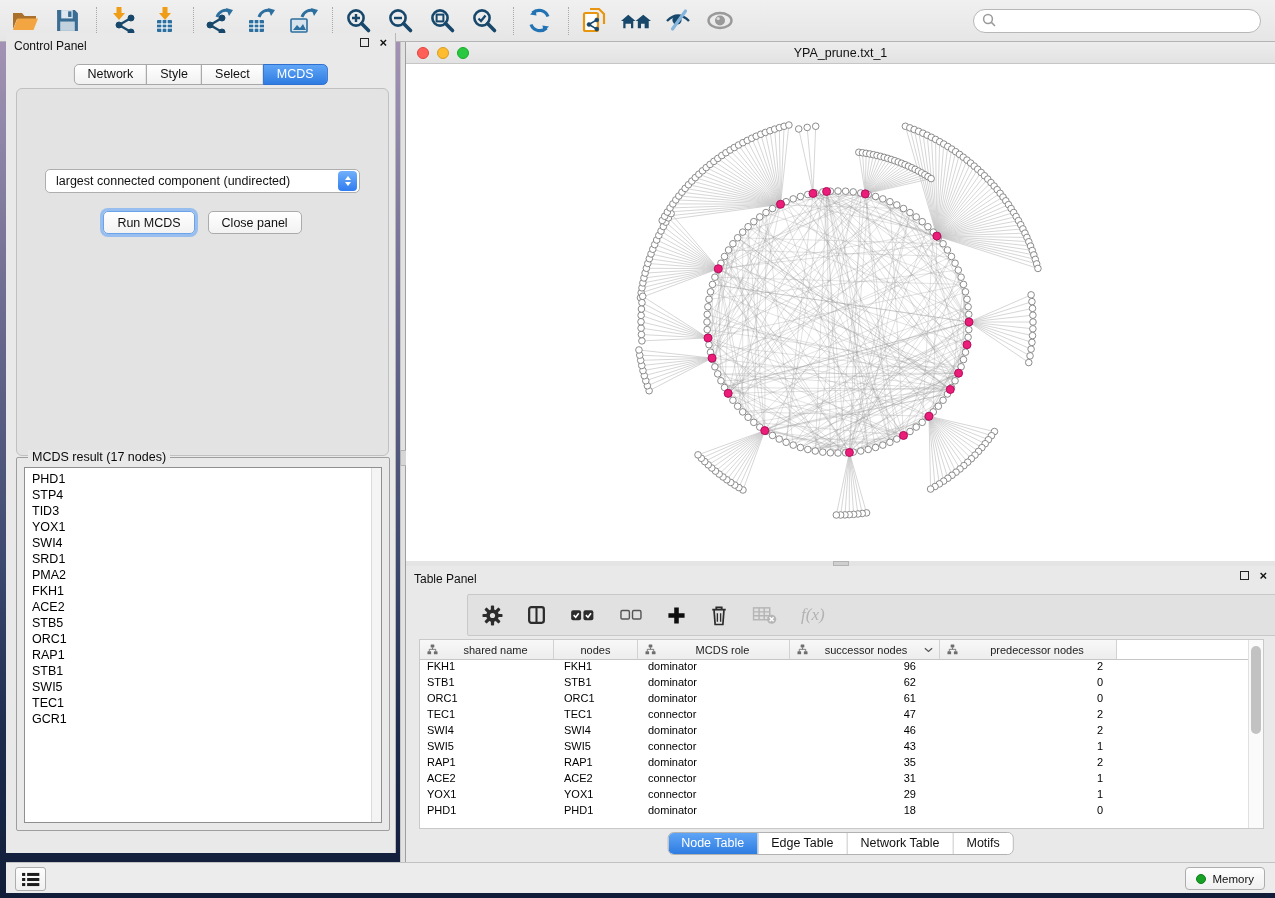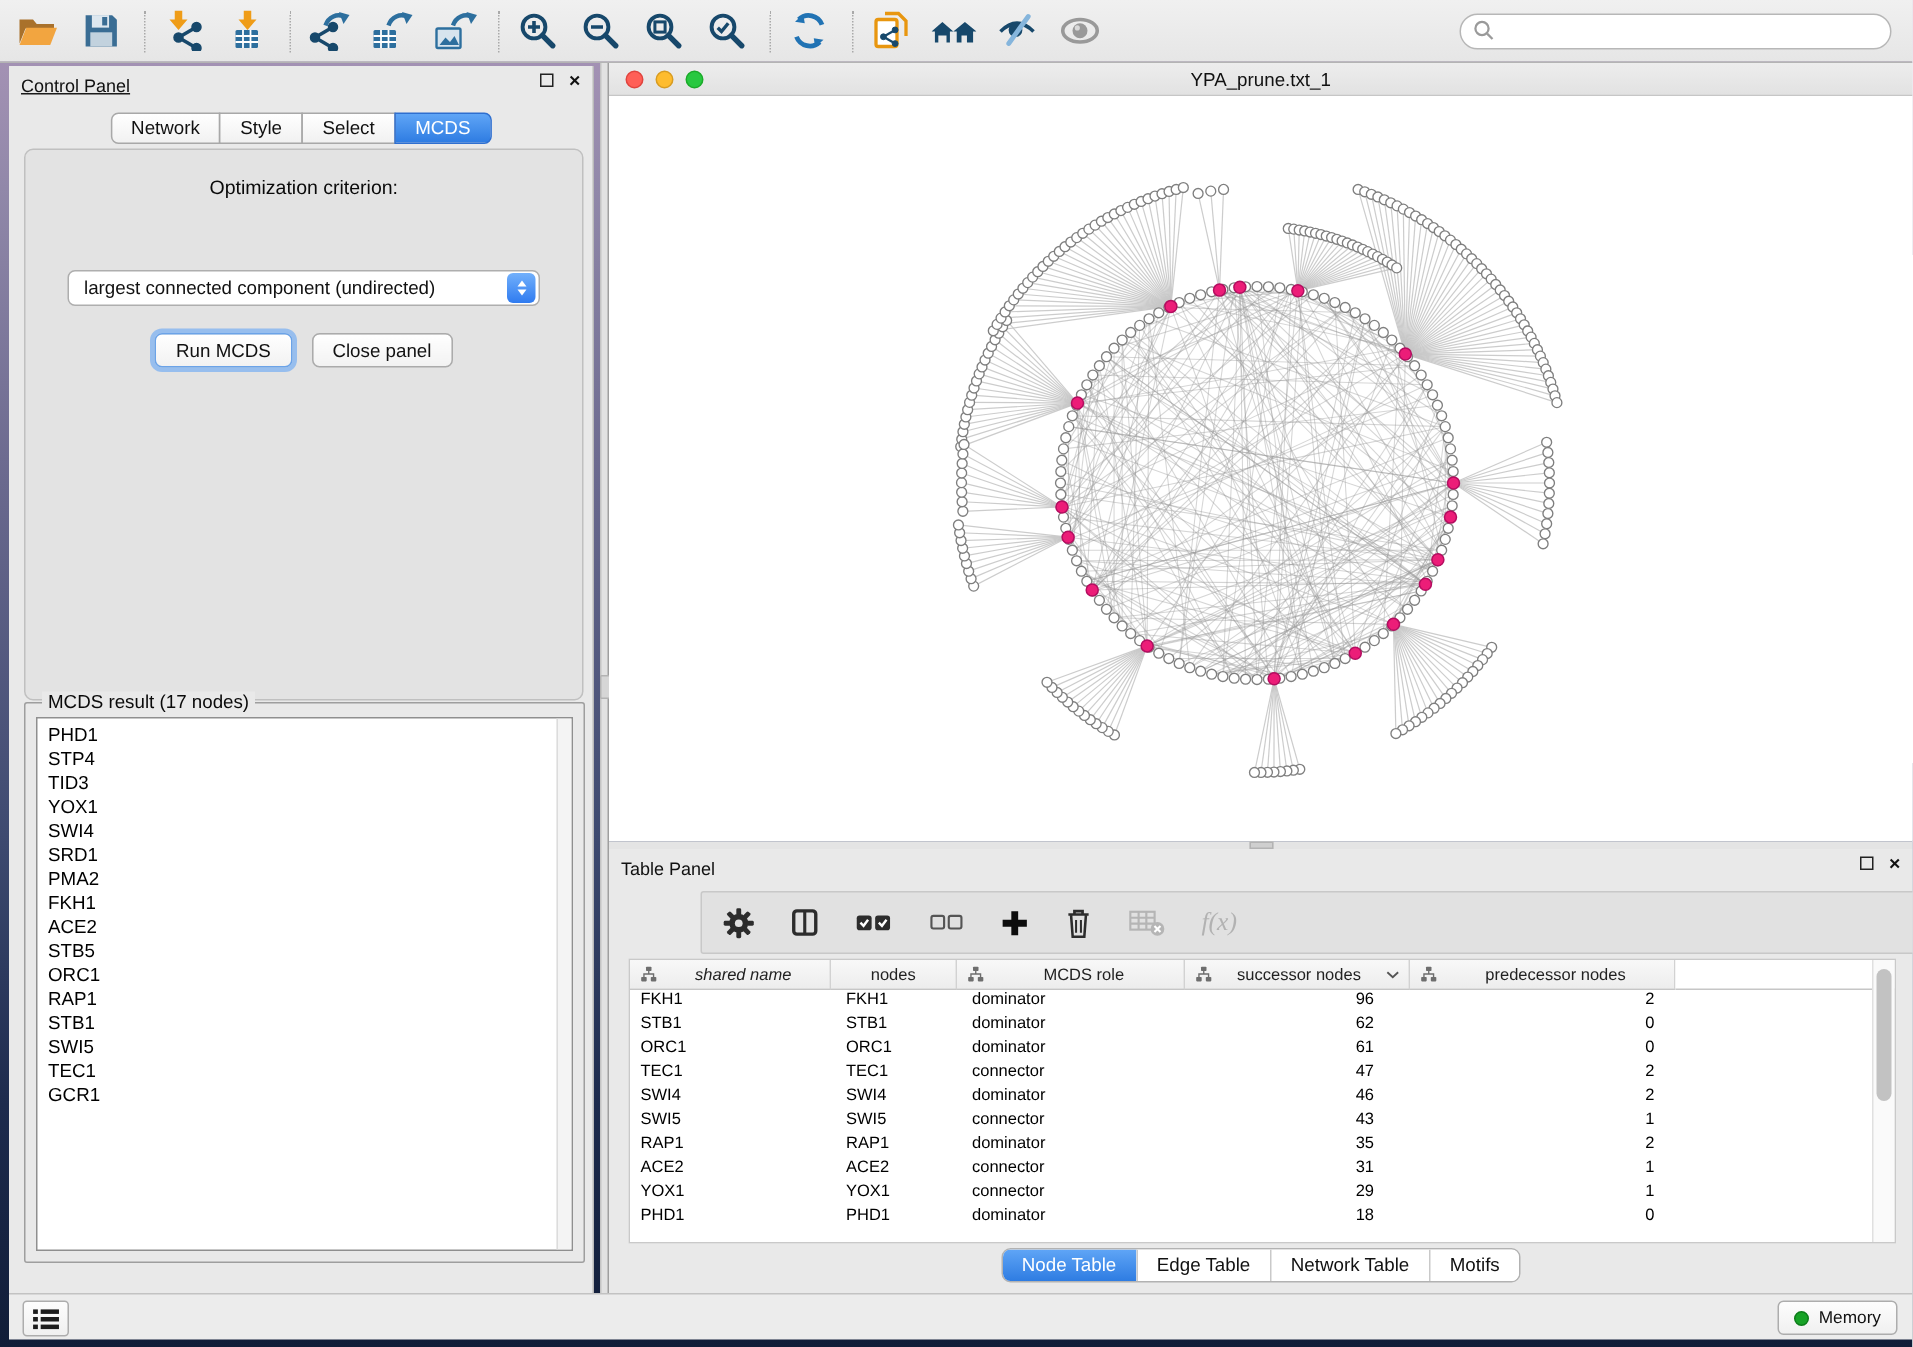--- a/index.html
+++ b/index.html
@@ -13,21 +13,21 @@
     background:linear-gradient(180deg,#f0f0f0,#e6e6e6); border-bottom:1px solid #b4b4b4;
     display:flex; align-items:center; padding-left:10px; }
   .tb-btn { width:30px; height:30px; display:flex; align-items:center; justify-content:center; margin-right:12px; flex:0 0 auto; }
   .tb-btn svg { display:block; }
   .tb-sep { width:1px; height:28px; margin:0 10px 0 2px; border-left:1px dotted #a9a9a9; flex:0 0 auto; }
   #quick-search { position:absolute; right:14px; top:9px; width:288px; height:24px;
     background:#fff; border:1px solid #b7b7b7; border-radius:12px; display:flex; align-items:center; padding:0 8px; }
   #quick-search input { border:none; outline:none; flex:1; font-size:12px; margin-left:6px; background:transparent; font-family:"Liberation Sans",sans-serif;}
 
   
-  #control-panel { position:absolute; left:6px; top:44px; width:390px; height:820px; background:#e9e9e9; border-right:1px solid #b9b9b9;text-decoration:underline; }
+  #control-panel { position:absolute; left:6px; top:33px; width:390px; height:820px; background:#e9e9e9; border-right:1px solid #b9b9b9; }
   .panel-title-row { position:relative; height:26px; display:flex; align-items:center; padding:0 8px; font-size:12px; color:#111; }
   .panel-title-row .win-icons { position:absolute; right:8px; top:5px; display:flex; gap:10px; align-items:center; }
   .float-box { width:9px; height:9px; border:1.5px solid #222; display:inline-block; }
   .close-x { font-size:13px; font-weight:bold; color:#111; line-height:9px; }
   #cp-tabs { position:absolute; left:50%; top:31px; transform:translateX(-50%); display:inline-flex; }
   .cp-tab { height:21px; line-height:19px; padding:0 13px; font-size:12.5px; background:linear-gradient(#ffffff,#f1f1f1);
     border:1px solid #a8a8a8; margin-left:-1px; color:#111; }
   .cp-tab:first-child { border-radius:5px 0 0 5px; margin-left:0; }
   .cp-tab:last-child { border-radius:0 5px 5px 0; }
   .cp-tab.selected { background:linear-gradient(#5fa5f6,#2e7ce2); border-color:#2e6fd0; color:#fff; }
@@ -290,21 +290,20 @@
         <span class="close-x">×</span>
       </span>
     </div>
     <div id="cp-tabs">
         <span class="cp-tab">Network</span>
         <span class="cp-tab">Style</span>
         <span class="cp-tab">Select</span>
         <span class="cp-tab selected">MCDS</span>
       </div>
     <div id="cp-inner">
-      <div id="opt-label">Optimization criterion:</div>
       <div id="opt-dropdown">
         <span class="dd-text">largest connected component (undirected)</span>
         <span class="dd-stepper">
             <i class="dd-up"></i>
             <i class="dd-down"></i>
           </span>
       </div>
       <div id="cp-btn-row">
         <button class="mac-btn focused">Run MCDS</button>
         <button class="mac-btn">Close panel</button>
@@ -1205,21 +1204,21 @@
             <circle cx="20.5" cy="15" r="4.8" fill="#b5b5b5"></circle>
             <path d="M18.4 12.9l4.2 4.2M22.6 12.9l-4.2 4.2" stroke="#fff" stroke-width="1.5"></path>
           </svg>
         </span>
         <span class="tp-icon">
           <span class="fx-label">f(x)</span>
         </span>
       </div>
     <div id="tp-table">
       <div id="tp-header">
-          <div class="th-cell" style="width: 134px; font-style: italic;">
+          <div class="th-cell" style="width: 134px;">
             <span class="th-ic">
               <svg width="11" height="11" viewBox="0 0 12 12">
                 <g fill="#6e6e6e">
                   <rect x="4" y="0.5" width="4" height="3.2" rx="0.6"></rect>
                   <rect x="0.5" y="8" width="4" height="3.2" rx="0.6"></rect>
                   <rect x="7.5" y="8" width="4" height="3.2" rx="0.6"></rect>
                 </g>
                 <path d="M6 3.7v2.1M2.5 8V5.8h7V8" stroke="#6e6e6e" stroke-width="1" fill="none"></path>
               </svg>
             </span>

